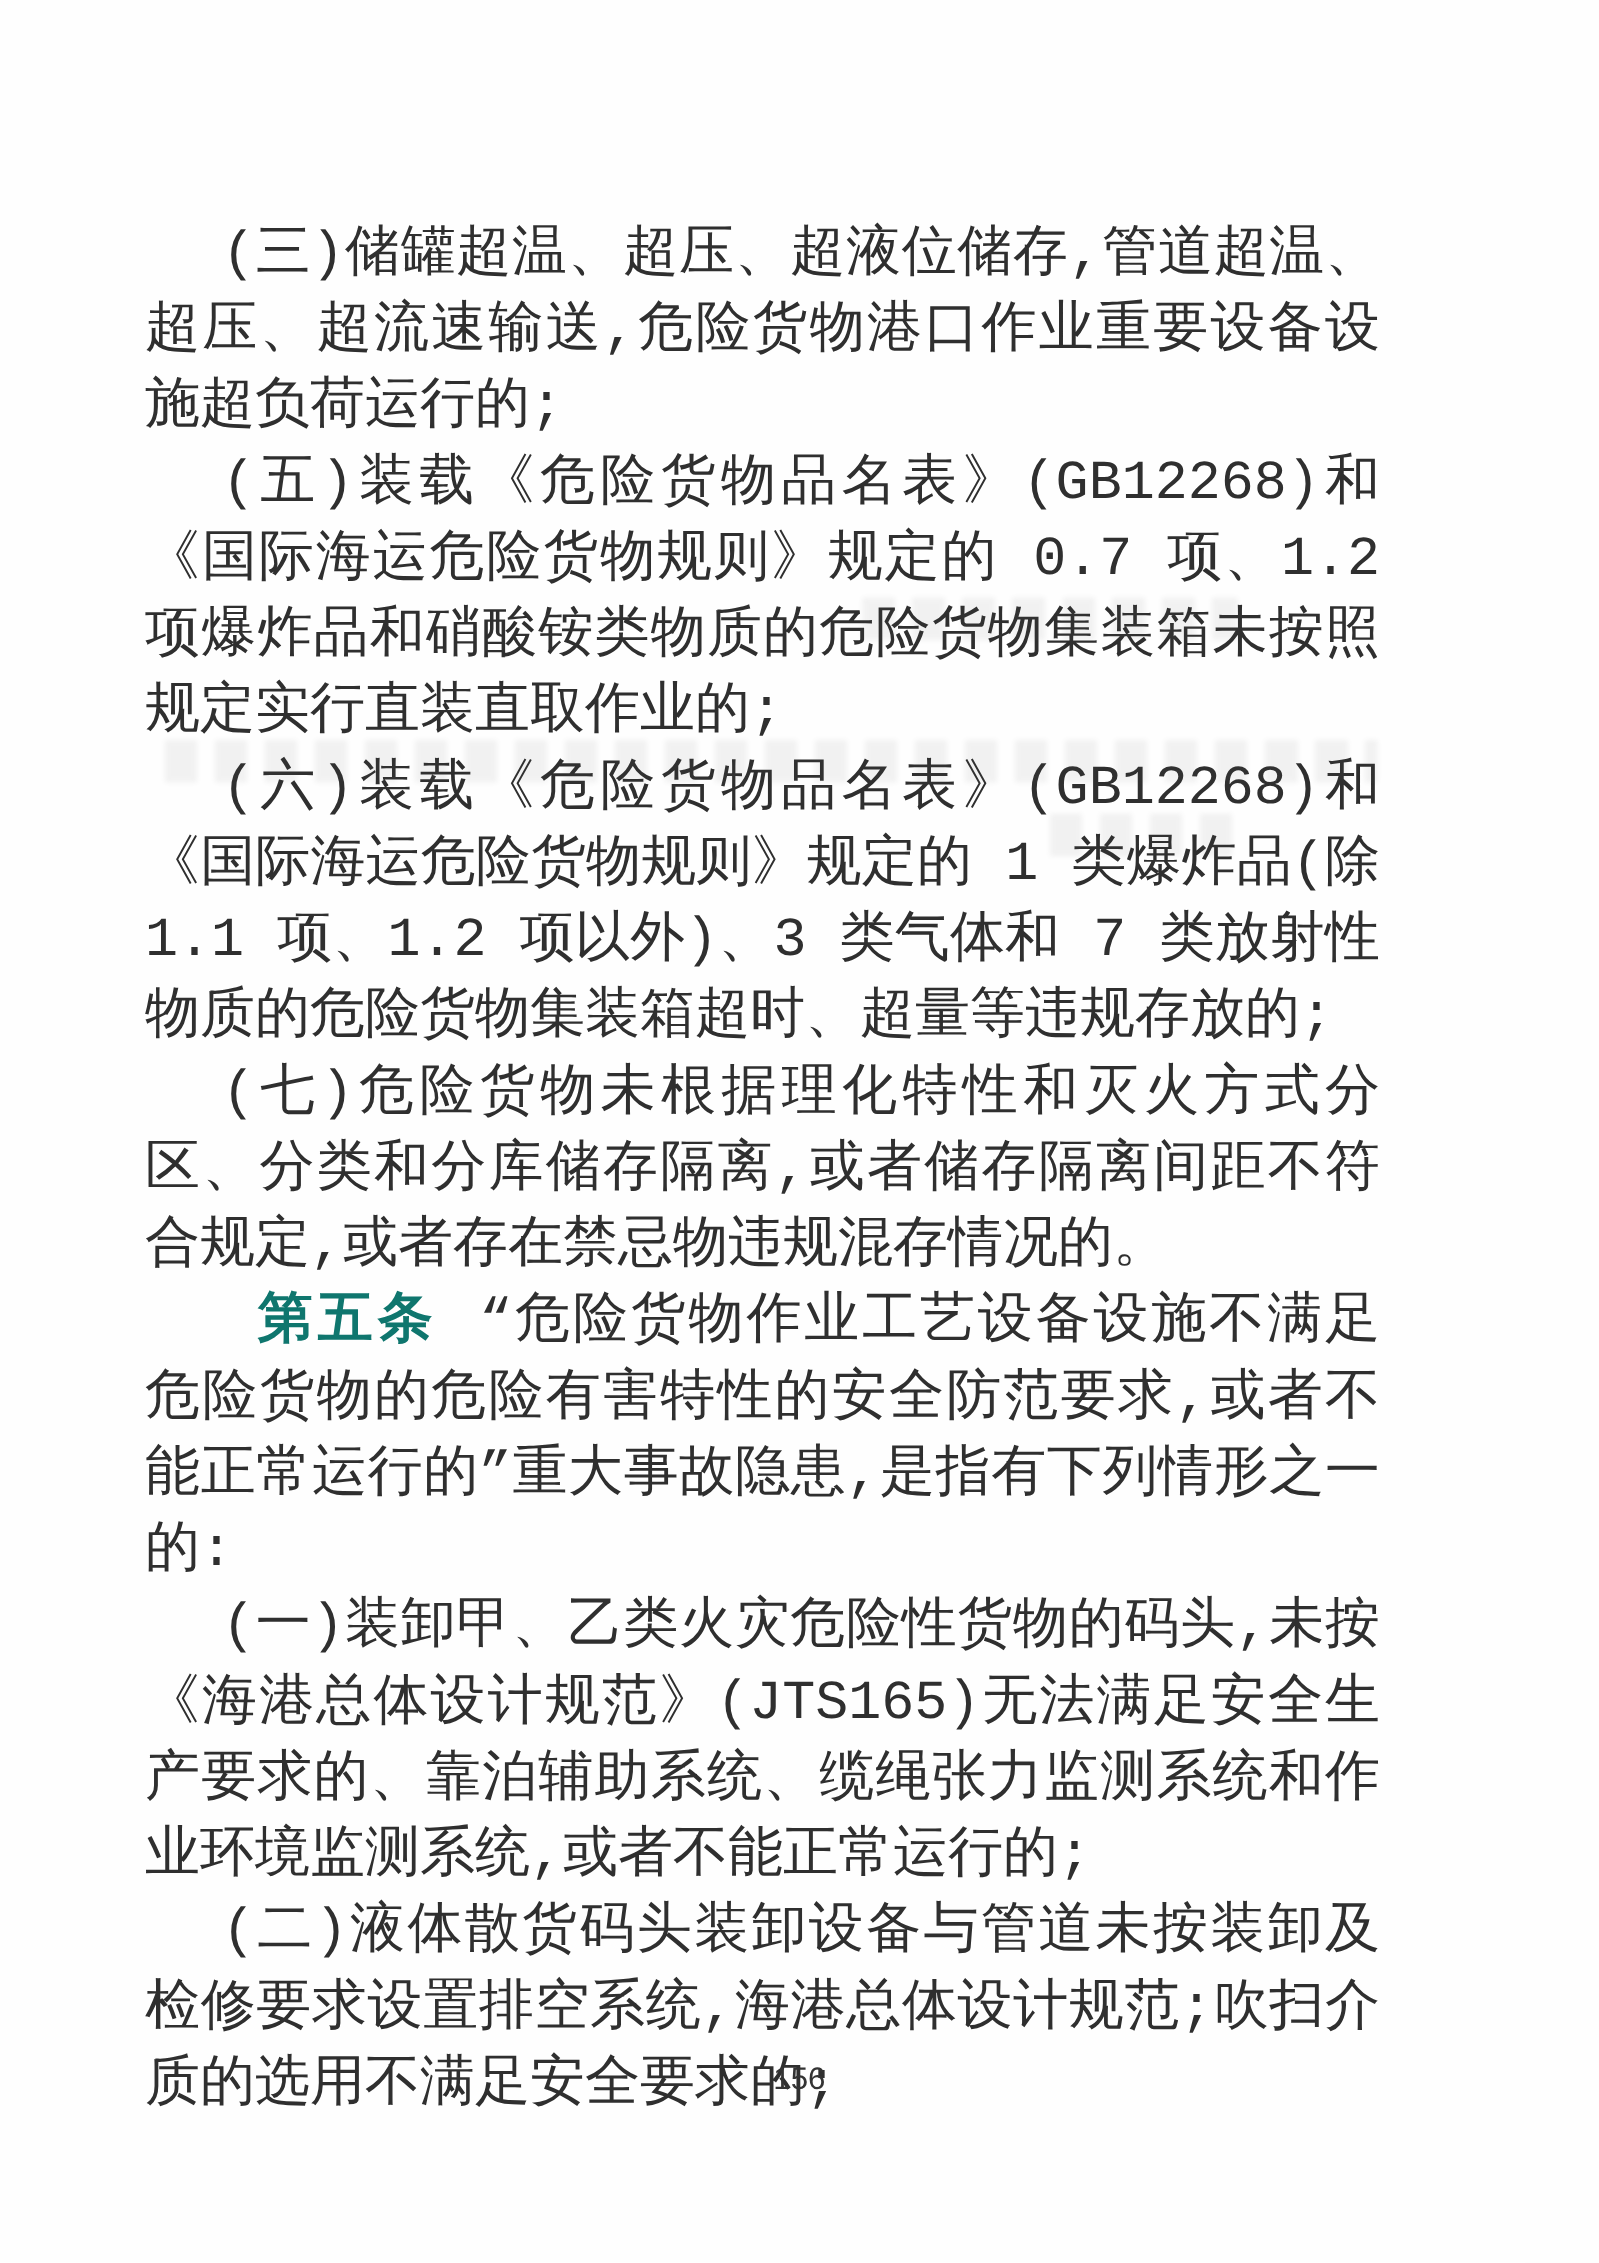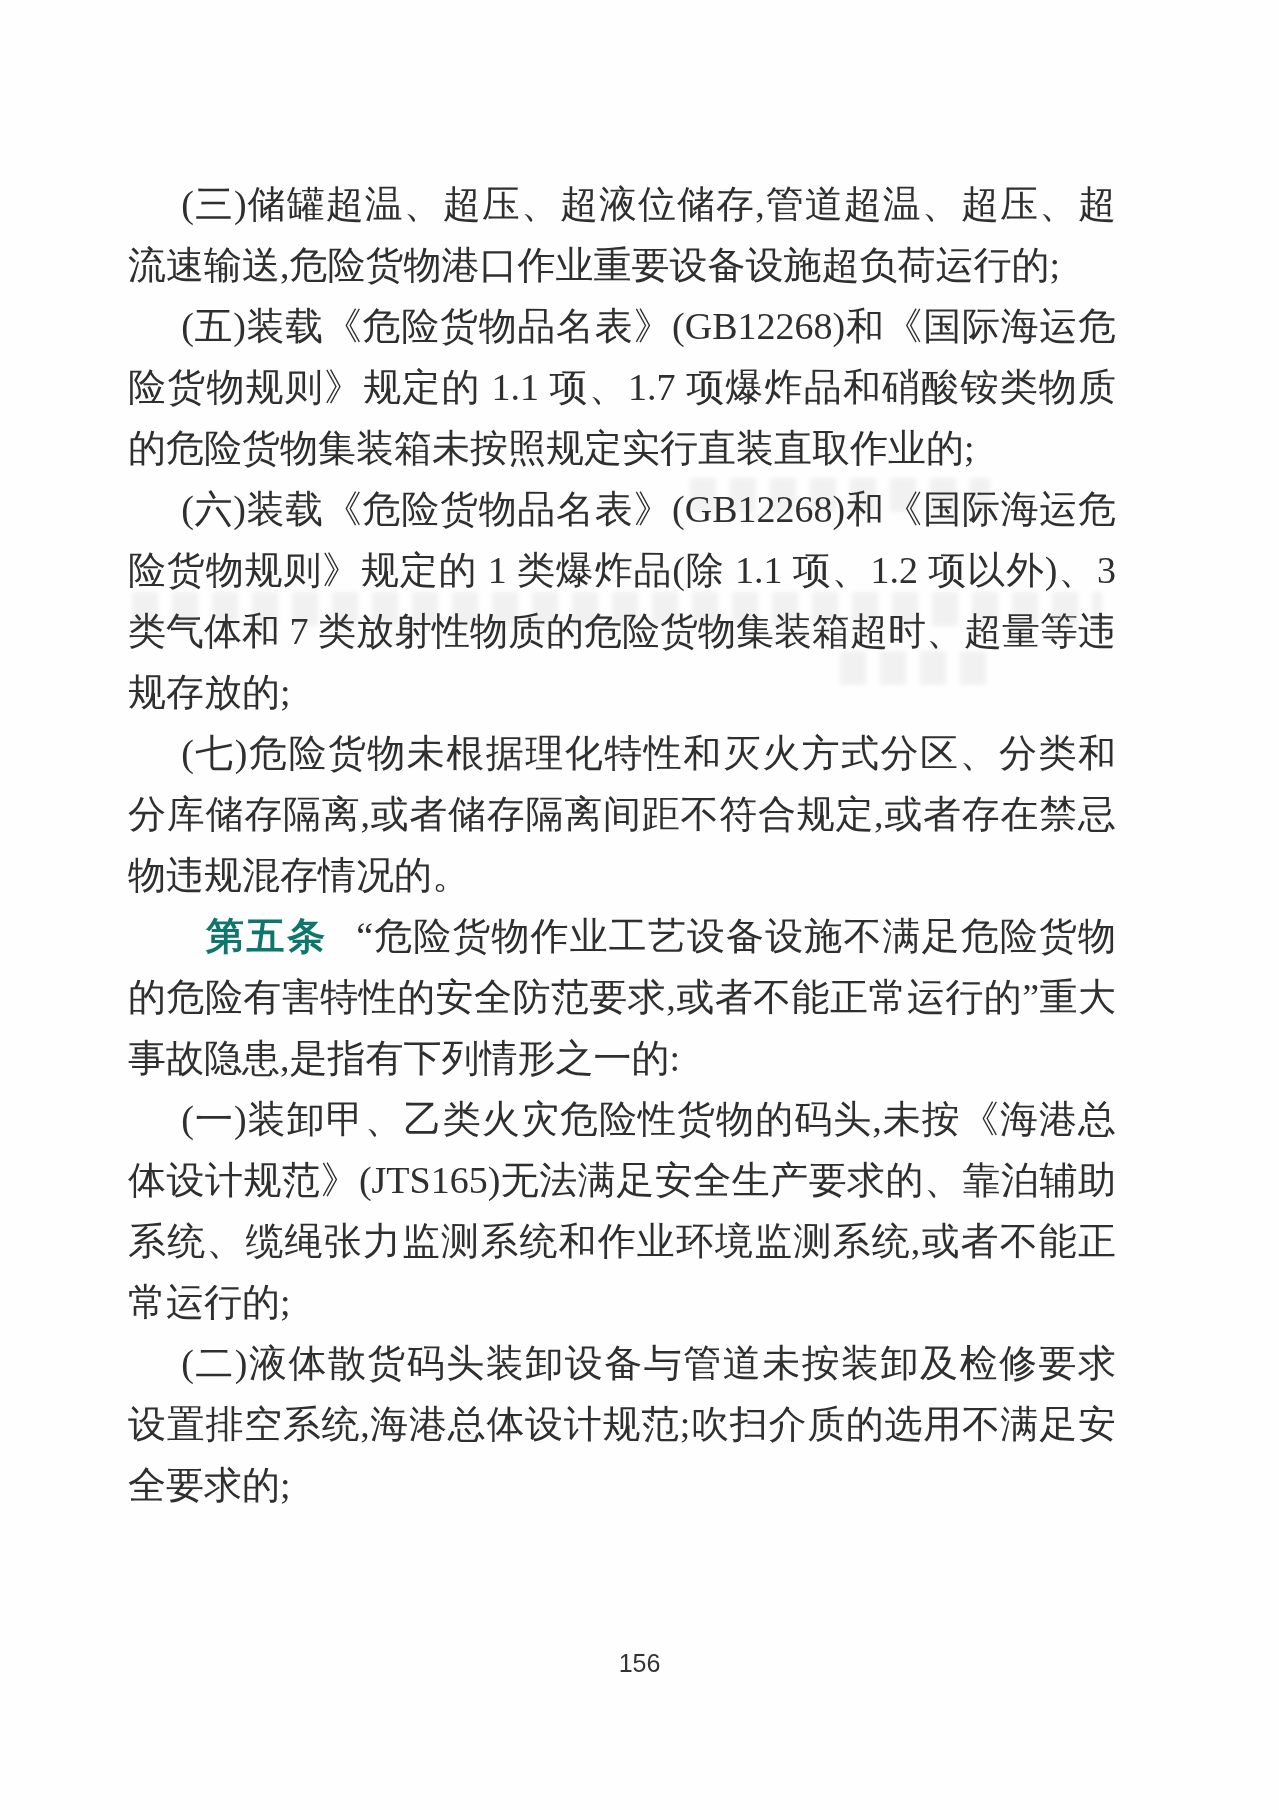--- a/index.html
+++ b/index.html
@@ -10,28 +10,29 @@
   .page {
     position: relative;
     width: 1279px;
     height: 1810px;
     background: #fefefe;
     overflow: hidden;
     font-family: "Liberation Serif", "DejaVu Serif", serif;
   }
   .content {
     position: absolute;
-    left: 128px;
+    left: 116px;
     top: 174px;
     width: 988px;
-    font-size: 38px;
+    font-size: 44px;
     line-height: 61px;
     color: #2f2f2f;
     text-align: justify;
     text-justify: inter-ideograph;
+    font-family: Liberation Mono, monospace;
   }
   .content p {
     margin: 0;
     padding: 0;
     text-indent: 1.4em;
   }
   .content p.article {
     text-indent: 2.05em;
   }
   .article-label {
@@ -63,21 +64,21 @@
     color: #333333;
   }
 </style>
 </head>
 <body>
 
 <div class="page">
 
   <div class="content">
     <p class="item">(三)储罐超温、超压、超液位储存,管道超温、超压、超流速输送,危险货物港口作业重要设备设施超负荷运行的;</p>
-    <p class="item">(五)装载《危险货物品名表》(GB12268)和《国际海运危险货物规则》规定的 1.1 项、1.7 项爆炸品和硝酸铵类物质的危险货物集装箱未按照规定实行直装直取作业的;</p>
+    <p class="item">(五)装载《危险货物品名表》(GB12268)和《国际海运危险货物规则》规定的 0.7 项、1.2 项爆炸品和硝酸铵类物质的危险货物集装箱未按照规定实行直装直取作业的;</p>
     <p class="item">(六)装载《危险货物品名表》(GB12268)和《国际海运危险货物规则》规定的 1 类爆炸品(除 1.1 项、1.2 项以外)、3 类气体和 7 类放射性物质的危险货物集装箱超时、超量等违规存放的;</p>
     <p class="item">(七)危险货物未根据理化特性和灭火方式分区、分类和分库储存隔离,或者储存隔离间距不符合规定,或者存在禁忌物违规混存情况的。</p>
     <p class="article"><span class="article-label">第五条</span><span>“危险货物作业工艺设备设施不满足危险货物的危险有害特性的安全防范要求,或者不能正常运行的”重大事故隐患,是指有下列情形之一的:</span></p>
     <p class="item">(一)装卸甲、乙类火灾危险性货物的码头,未按《海港总体设计规范》(JTS165)无法满足安全生产要求的、靠泊辅助系统、缆绳张力监测系统和作业环境监测系统,或者不能正常运行的;</p>
     <p class="item">(二)液体散货码头装卸设备与管道未按装卸及检修要求设置排空系统,海港总体设计规范;吹扫介质的选用不满足安全要求的;</p>
   </div>
 
   <div class="ghost ghost-1"></div>
   <div class="ghost ghost-2"></div>
   <div class="ghost ghost-3"></div>

